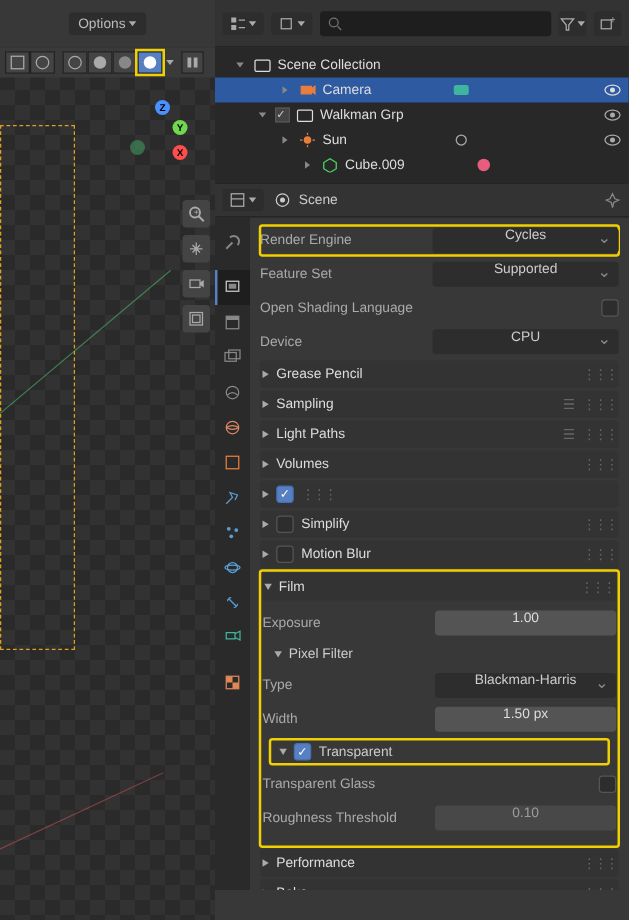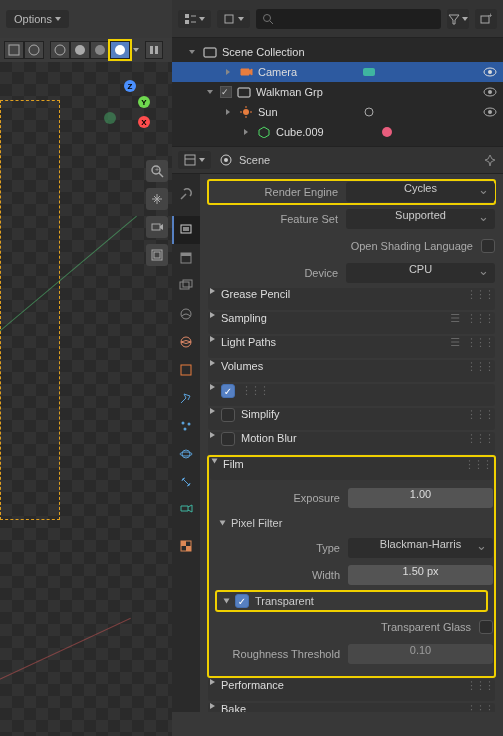--- a/index.html
+++ b/index.html
@@ -7,21 +7,21 @@
   
   
   .viewport { position: absolute; left: 0; top: 0; width: 172px; height: 736px; background: #2a2a2a; }
   .viewport-checker { position: absolute; left: 0; top: 60px; right: 0; bottom: 0;
     background-image: linear-gradient(45deg, #323232 25%, transparent 25%), linear-gradient(-45deg, #323232 25%, transparent 25%), linear-gradient(45deg, transparent 75%, #323232 75%), linear-gradient(-45deg, transparent 75%, #323232 75%);
     background-size: 24px 24px; background-position: 0 0, 0 12px, 12px -12px, -12px 0px; background-color: #2a2a2a; }
   .camera-frame { position: absolute; left: 0; top: 40px; width: 60px; height: 420px; border: 1px dashed #e0a020; }
   .line1 { position:absolute; width:200px; height:1px; background:#5c7; top:220px; left:-40px; transform:rotate(-40deg); opacity:.5;}
   .line2 { position:absolute; width:200px; height:1px; background:#c55; top:600px; left:-60px; transform:rotate(-25deg); opacity:.5;}
   
-  .top-strip { position: absolute; top: 0; left: 0; right: 0; height: 38px; background: #383838; display:flex; align-items:center; padding:0 6px; gap:6px; justify-content:flex-start; }
+  .top-strip { position: absolute; top: 0; left: 0; right: 0; height: 38px; background: #383838; display:flex; align-items:center; padding:0 6px; gap:6px; justify-content:center; }
   .options-btn { background:#2d2d2d; padding:3px 8px; border-radius:3px; display:flex; align-items:center; gap:3px; color:#bbb; }
   .chev { width:0;height:0;border-left:3px solid transparent;border-right:3px solid transparent;border-top:4px solid #aaa; display:inline-block;}
   
   .shade-row { position:absolute; top:38px; left:0; width:172px; height:24px; background:#3a3a3a; display:flex; align-items:center; padding:0 4px; gap:0; }
   .shade-btn { width:20px; height:18px; border:1px solid #222; background:#444; display:flex; align-items:center; justify-content:center; }
   .shade-btn.active { background:#5680c2; }
   .shade-highlight { outline: 2px solid #f0d000; }
   .sep-btn { width:18px;height:18px; border:1px solid #222; background:#444; margin-left:6px; display:flex;align-items:center;justify-content:center;}
   
   .gizmo { position:absolute; left:108px; top:86px; width:44px; height:44px; }
@@ -63,32 +63,32 @@
   .pin { margin-left:auto; color:#888; }
   
   .prop-body { display:flex; height: calc(100% - 198px); }
   .prop-tabs { width:28px; background:#2a2a2a; display:flex; flex-direction:column; padding-top:6px; gap:0; }
   .ptab { width:28px; height:28px; display:flex; align-items:center; justify-content:center; color:#888; }
   .ptab.active { background:#1e1e1e; border-left:2px solid #5680c2; }
   
   .prop-content { flex:1; background:#383838; padding:6px 8px; overflow-y:auto; }
   
   .form-row { display:flex; align-items:center; height:24px; margin-bottom:3px; }
-  .form-row .flabel { width: 138px; text-align:right; padding-right:8px; color:#aaa; }
+  .form-row .flabel { width: 138px; padding-right:8px; color:#aaa; }
   .form-row .ffield { flex:1; background:#2d2d2d; border-radius:3px; height:20px; display:flex; justify-content:center; position:relative; }
   .form-row .ffield.num { background:#545454; color:#ddd; }
   .form-row .ffield.sel::after { content:"⌄"; position:absolute; right:6px; color:#888; font-size:13px;}
   .checkbox { width:14px; height:14px; border-radius:3px; background:#2d2d2d; border:1px solid #555; display:flex;align-items:center;justify-content:center;}
   .checkbox.on { background:#5680c2; border-color:#4570b2; }
   .checkbox.on::after { content:"✓"; font-size:10px; color:#fff; }
   
   .highlight-box { outline: 2px solid #f0d000; outline-offset: -1px; border-radius:2px; }
   
   .section { margin-top:2px; }
-  .section-head { display:flex; align-items:flex-start; height:22px; gap:6px; padding:0 2px; background:#333; border-radius:3px; margin-bottom:2px; }
+  .section-head { display:flex; align-items:center; height:22px; gap:6px; padding:0 2px; background:#333; border-radius:3px; margin-bottom:2px; }
   .section-head .tri { width:0;height:0;border-top:3px solid transparent;border-bottom:3px solid transparent;border-left:5px solid #aaa;}
   .section-head .tri.down { transform:rotate(90deg);}
   .section-head .slabel { flex:1; color:#ddd; }
   .section-head .grip { color:#666; letter-spacing:-2px; }
   .section-head .smenu { color:#666; }
   .section-body { padding:4px 0 6px 0; }
   .sub-head { display:flex; align-items:center; height:20px; gap:6px; padding-left:10px; margin-bottom:3px;}
   .sub-head .tri { width:0;height:0;border-top:3px solid transparent;border-bottom:3px solid transparent;border-left:5px solid #aaa; transform:rotate(90deg);}
   
   svg { display:block; }

